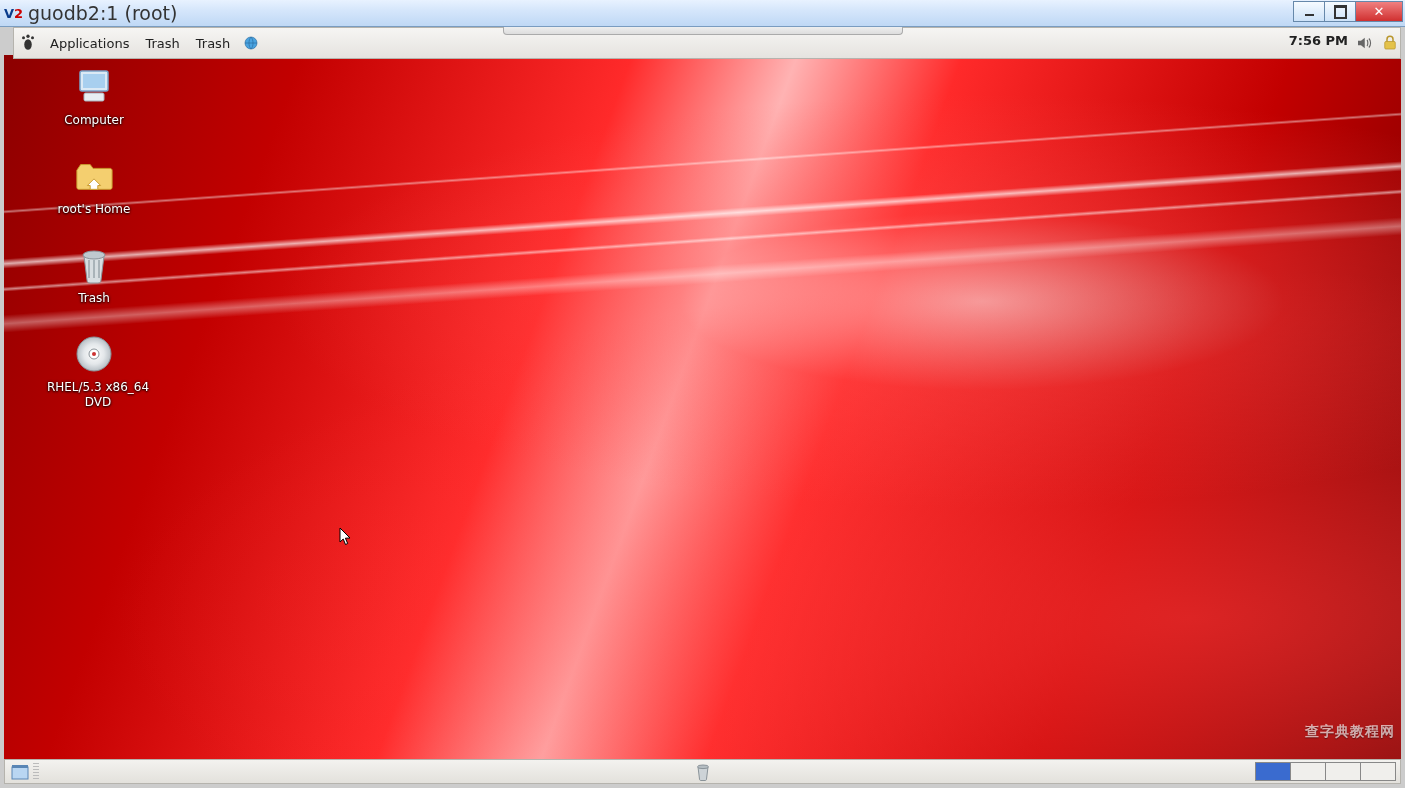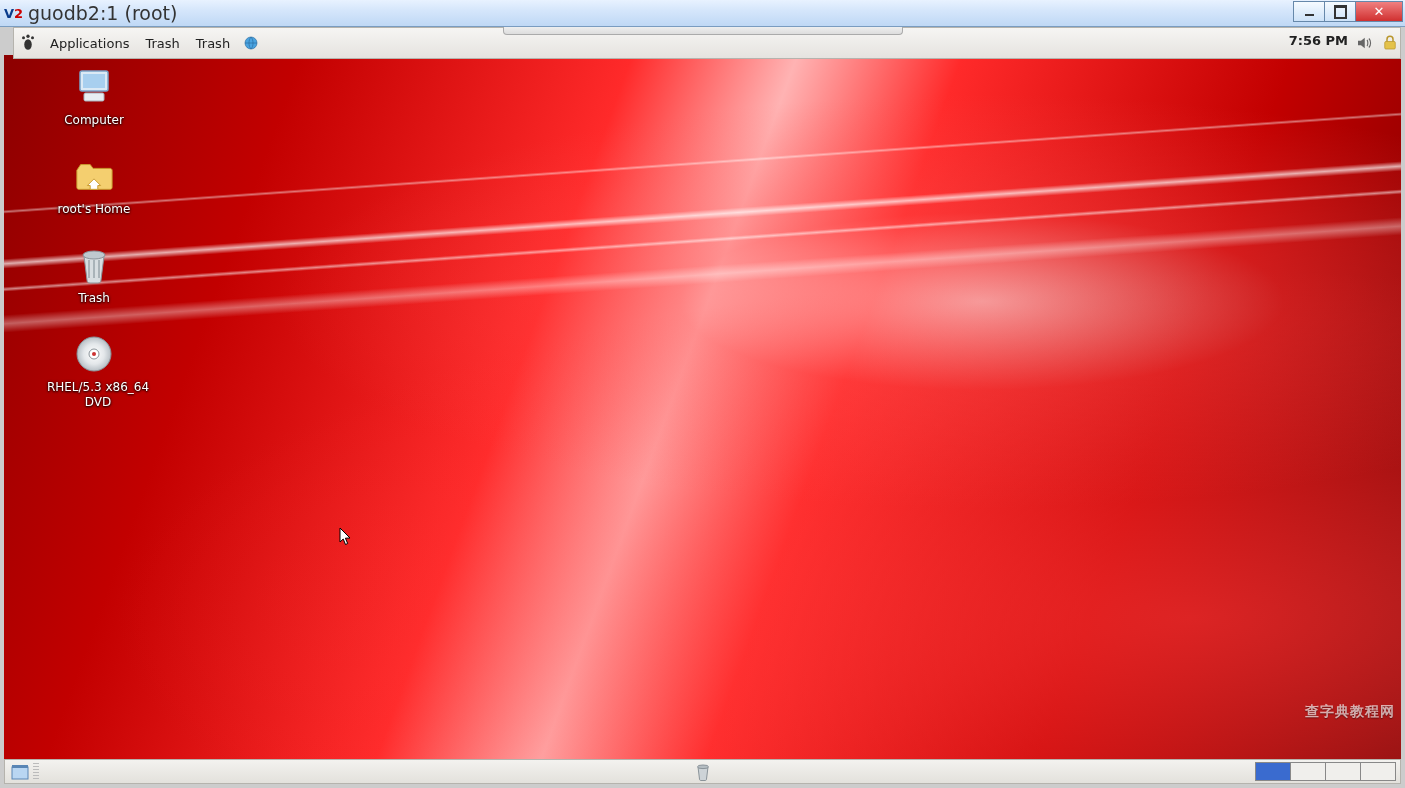--- a/index.html
+++ b/index.html
@@ -174,21 +174,21 @@
       display:flex;
     }
     .ws {
       flex:1; border:1px solid #888; margin-left:-1px;
       background:#f0efec;
     }
     .ws.active { background:#3a6bcf; }
 
     
     .watermark {
-      position:absolute; right:6px; bottom:38px;
+      position:absolute; right:6px; bottom:18px;
       font-size:14px; font-weight:bold;
       color:rgba(255,255,255,0.65);
       letter-spacing:1px;
       text-shadow:0 1px 1px rgba(0,0,0,0.4);
       pointer-events:none;
     }
   </style>
 </head>
 <body>
 

